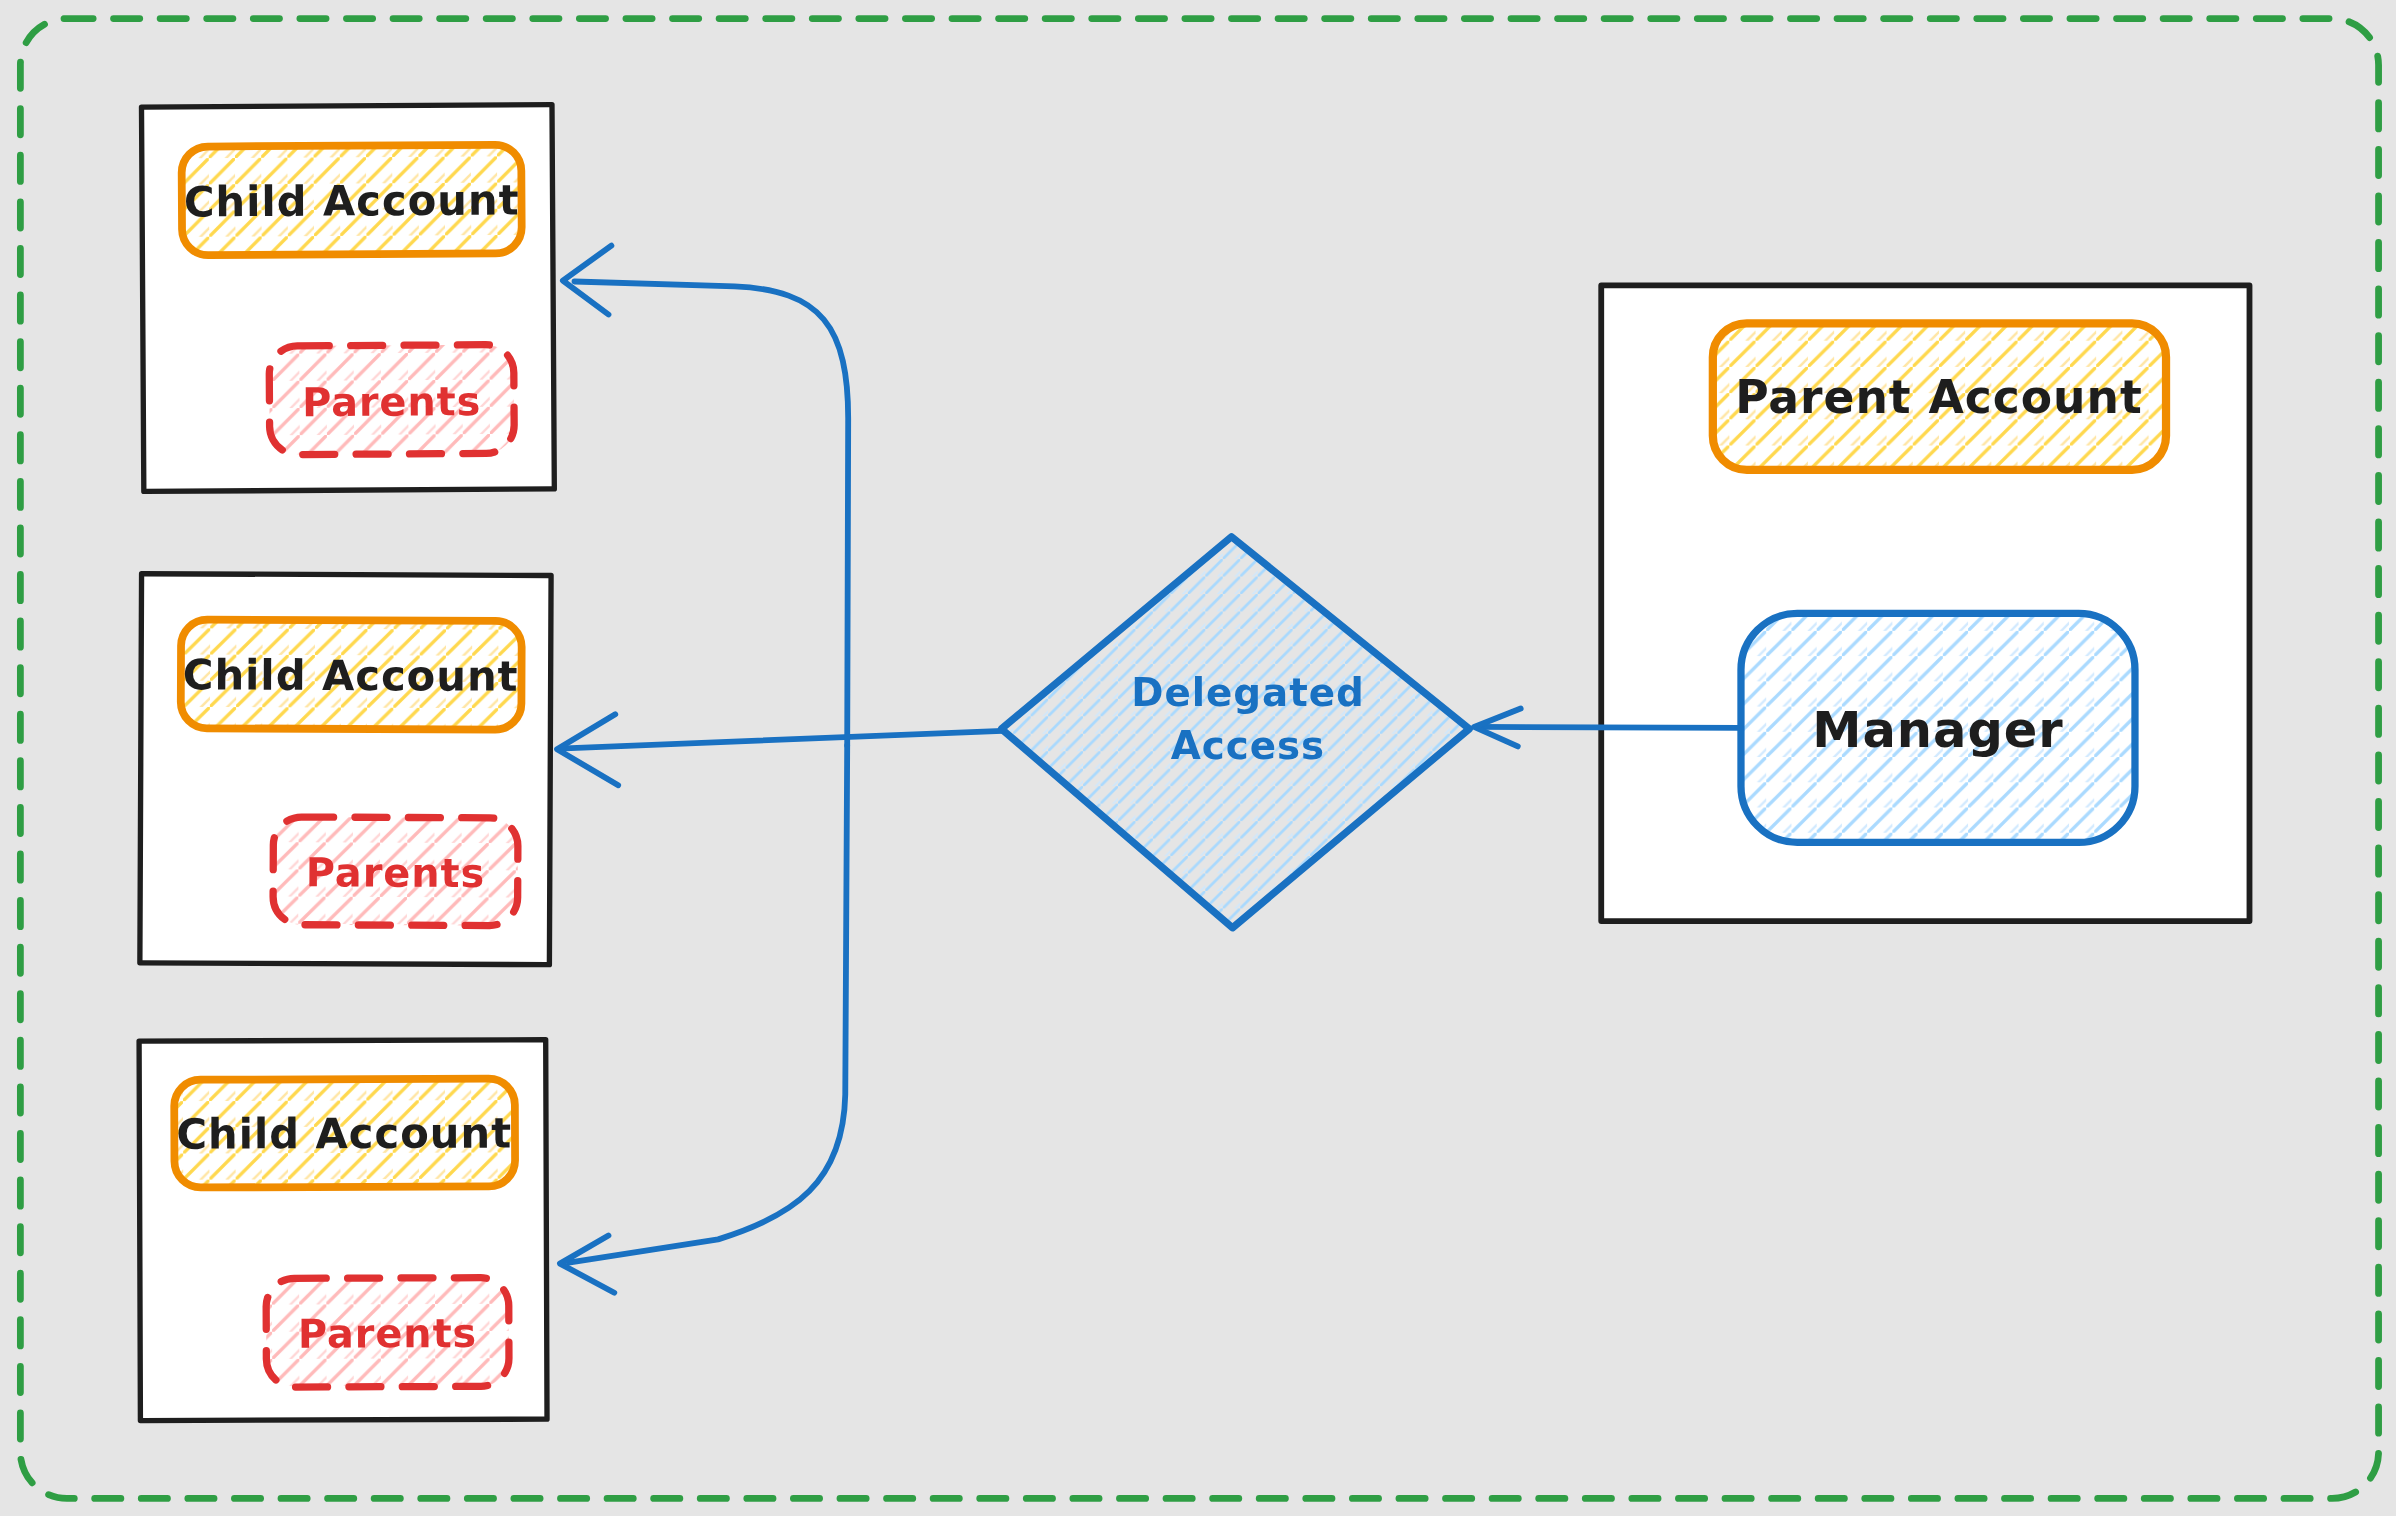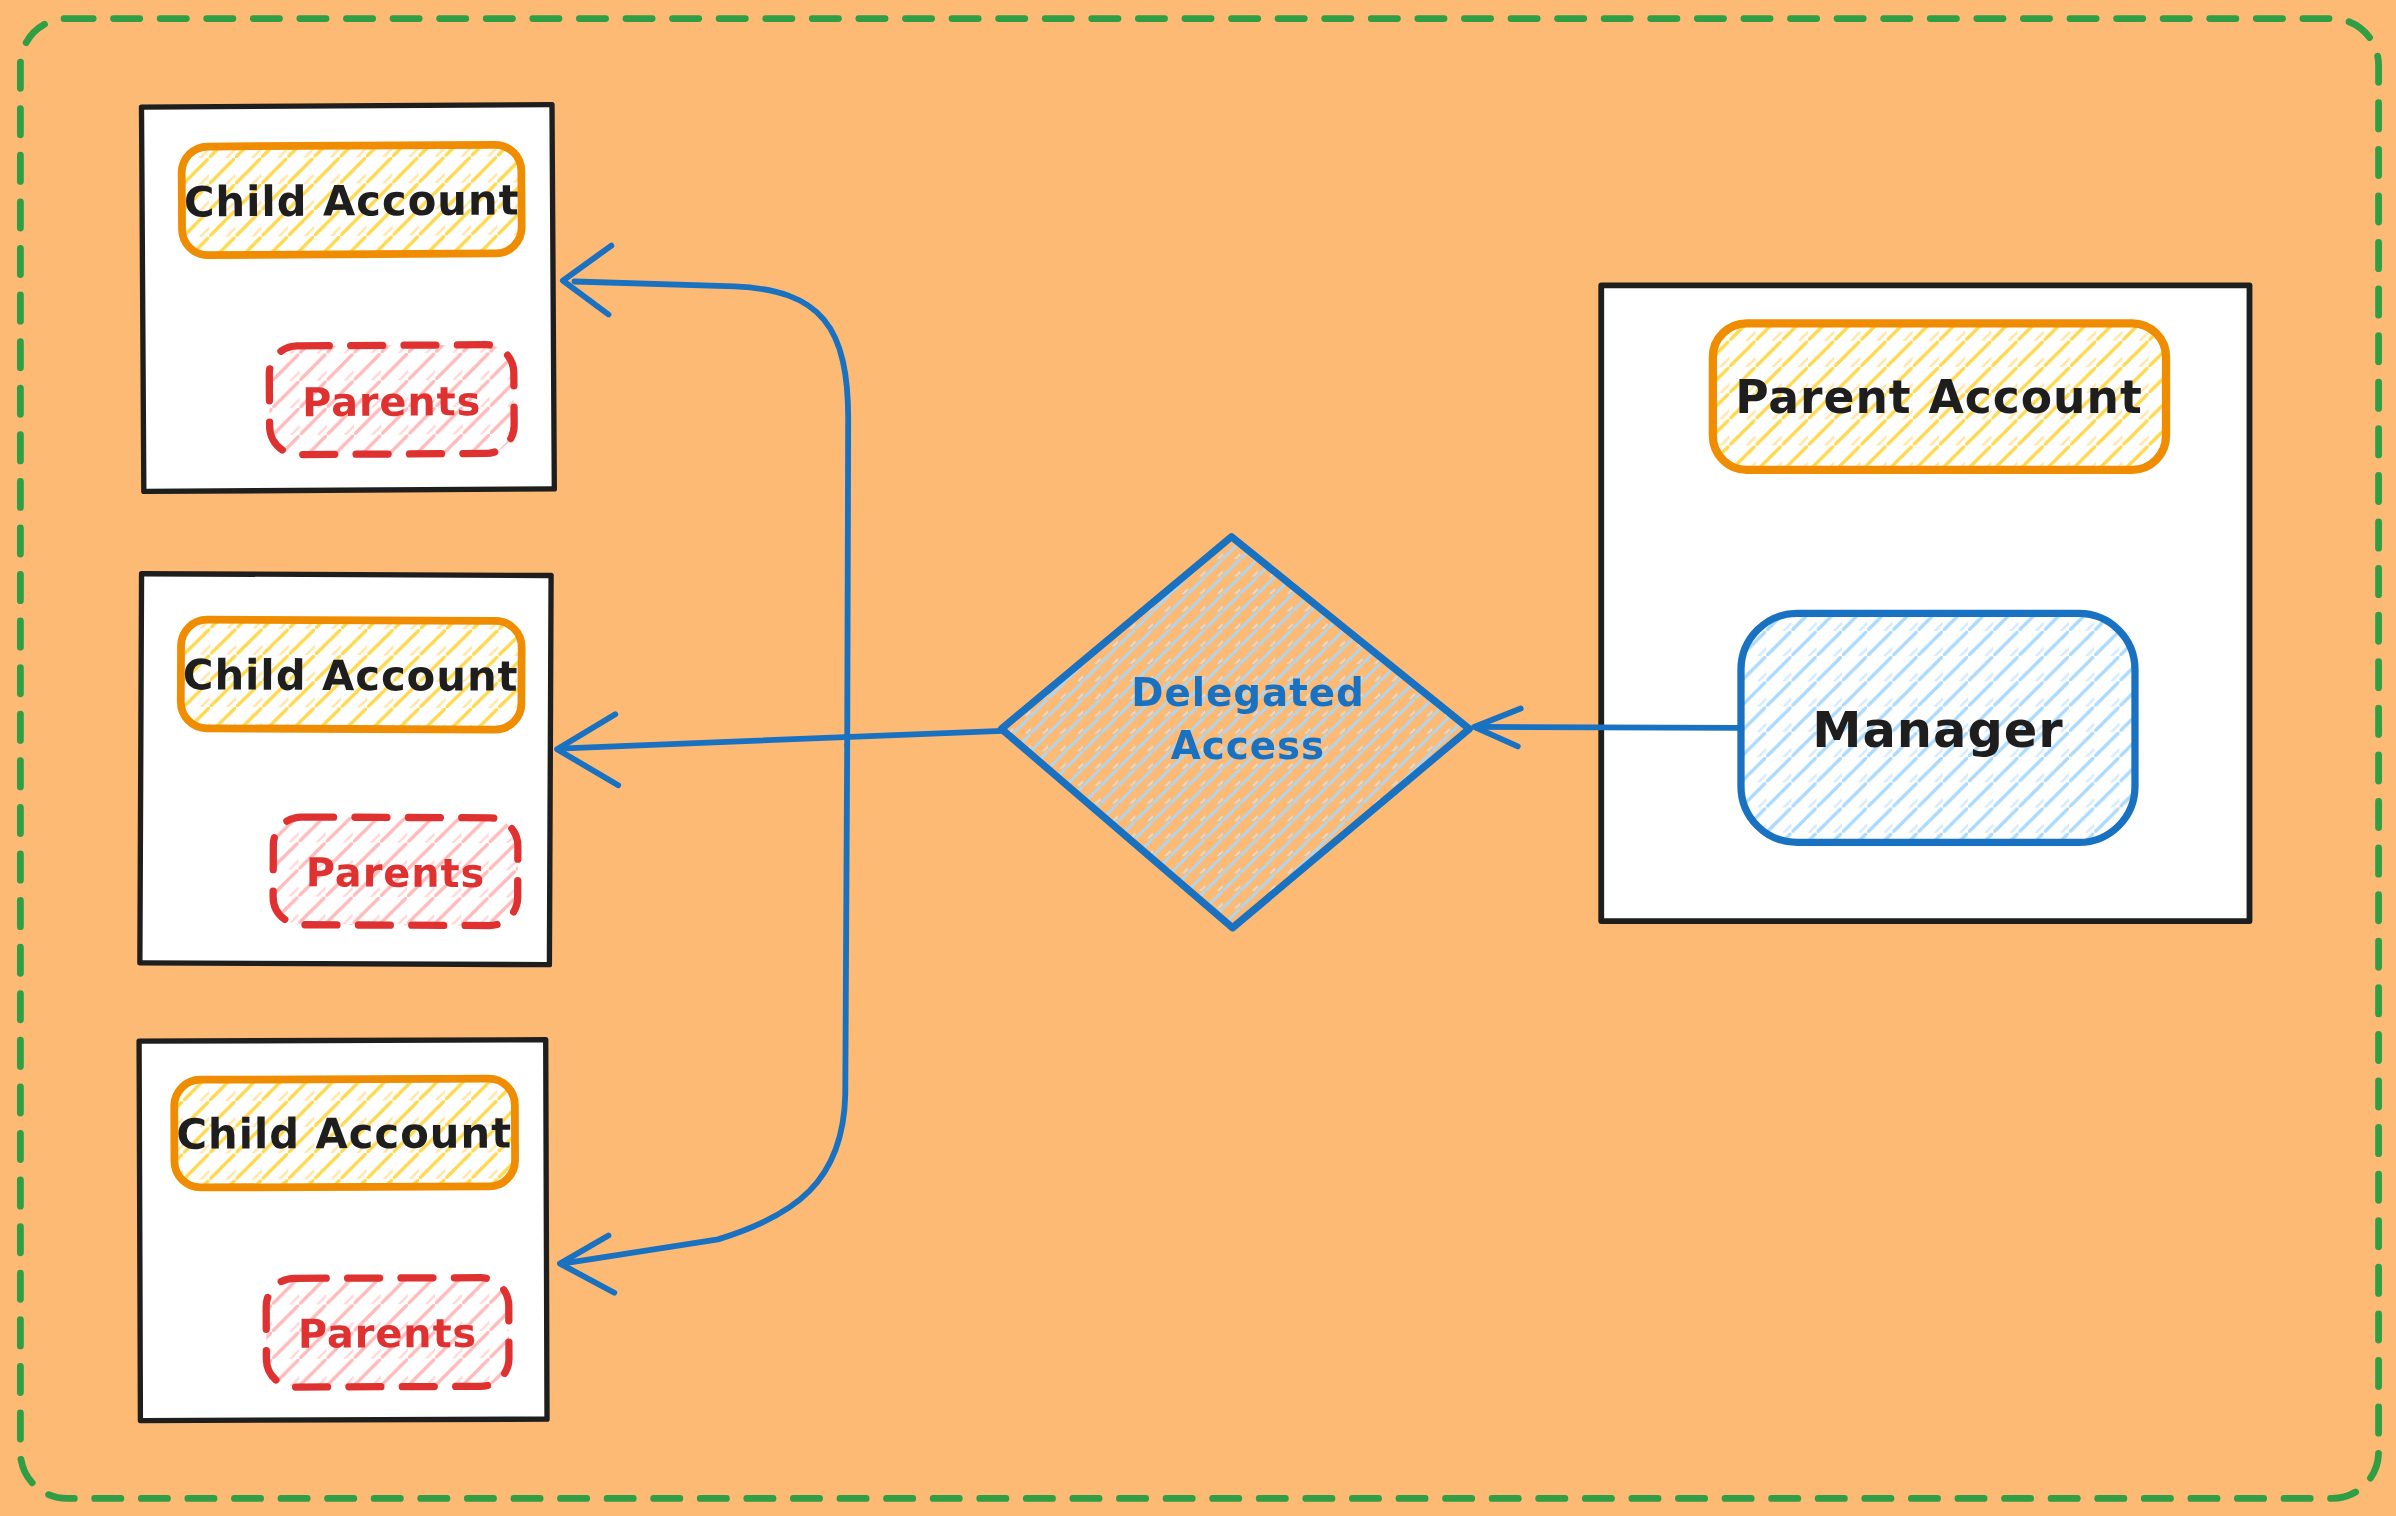--- a/index.html
+++ b/index.html
@@ -8,21 +8,21 @@
     background: #ffffff;
     width: 2397px;
     height: 1517px;
     overflow: hidden;
     font-family: "DejaVu Sans", sans-serif;
   }
   .canvas-wrap {
     position: relative;
     width: 2397px;
     height: 1517px;
-    background: #fdba74;
+    background: #e5e5e5;
     text-decoration: underline;
   }
   svg { display: block; }
   text {
     font-family: "DejaVu Sans", sans-serif;
     font-weight: 600;
     letter-spacing: 1px;
   }
   .node-title   { fill: #1e1e1e; }
   .parents-text { fill: #e03131; }

